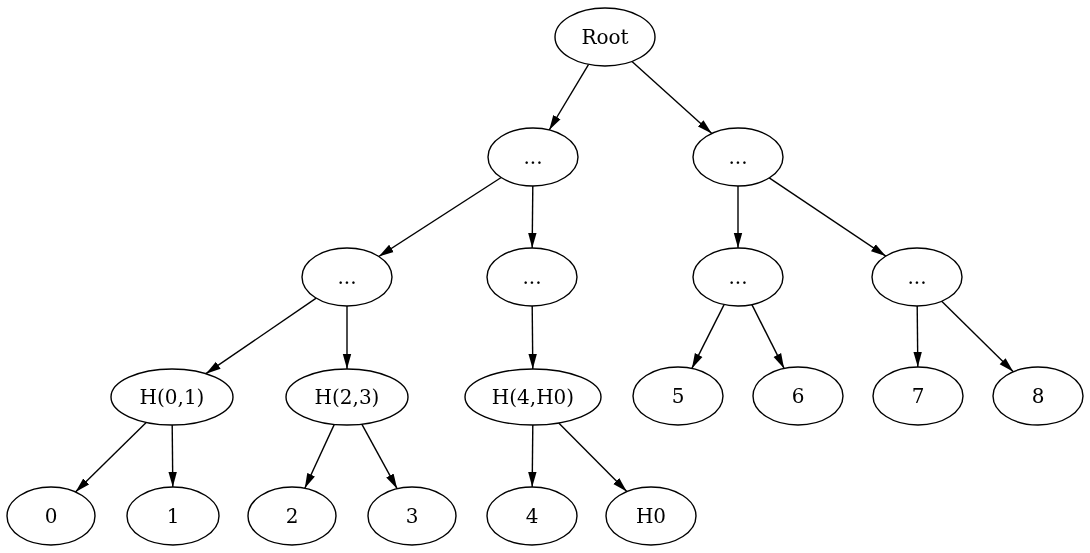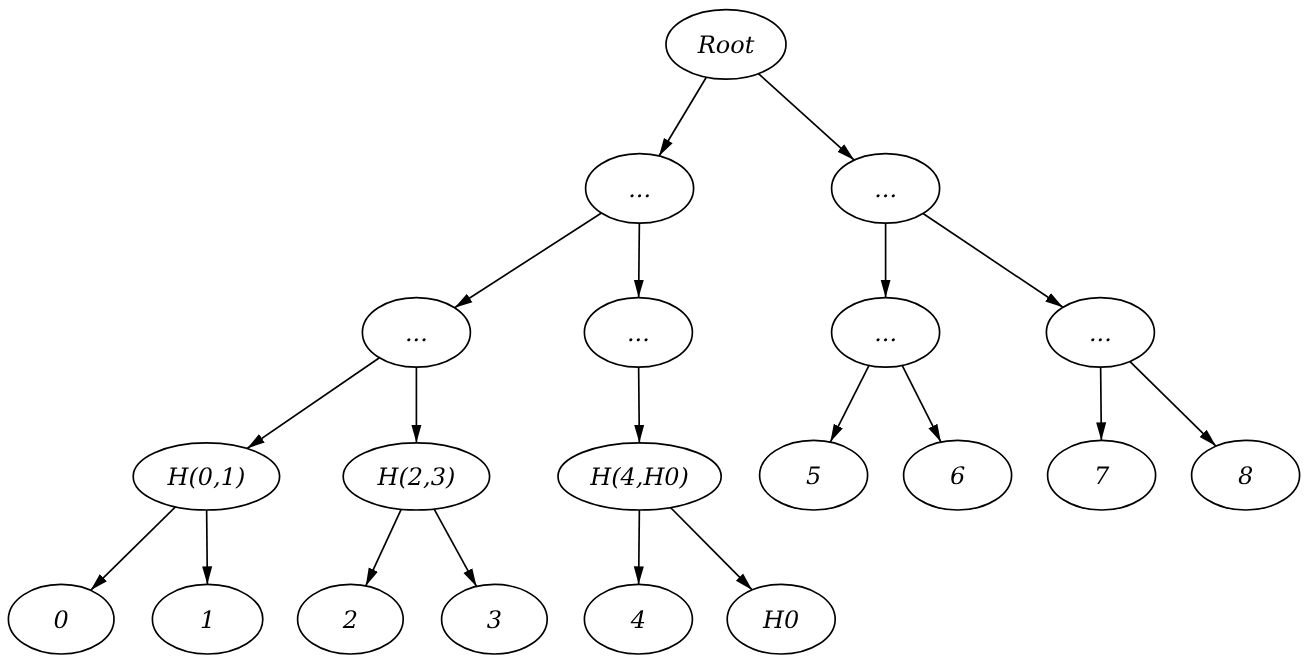--- a/index.html
+++ b/index.html
@@ -9,21 +9,20 @@
   body {
     width: 1090px;
     height: 553px;
     background: #ffffff;
     font-family: "DejaVu Serif", "Liberation Serif", serif;
     overflow: hidden;
   }
   .diagram-wrap {
     width: 1090px;
     height: 398px;
-    font-style: italic;
   }
   svg {
     display: block;
   }
   .node ellipse {
     fill: #ffffff;
   }
   .node text {
     font-family: "DejaVu Serif", "Liberation Serif", serif;
     font-size: 20px;

